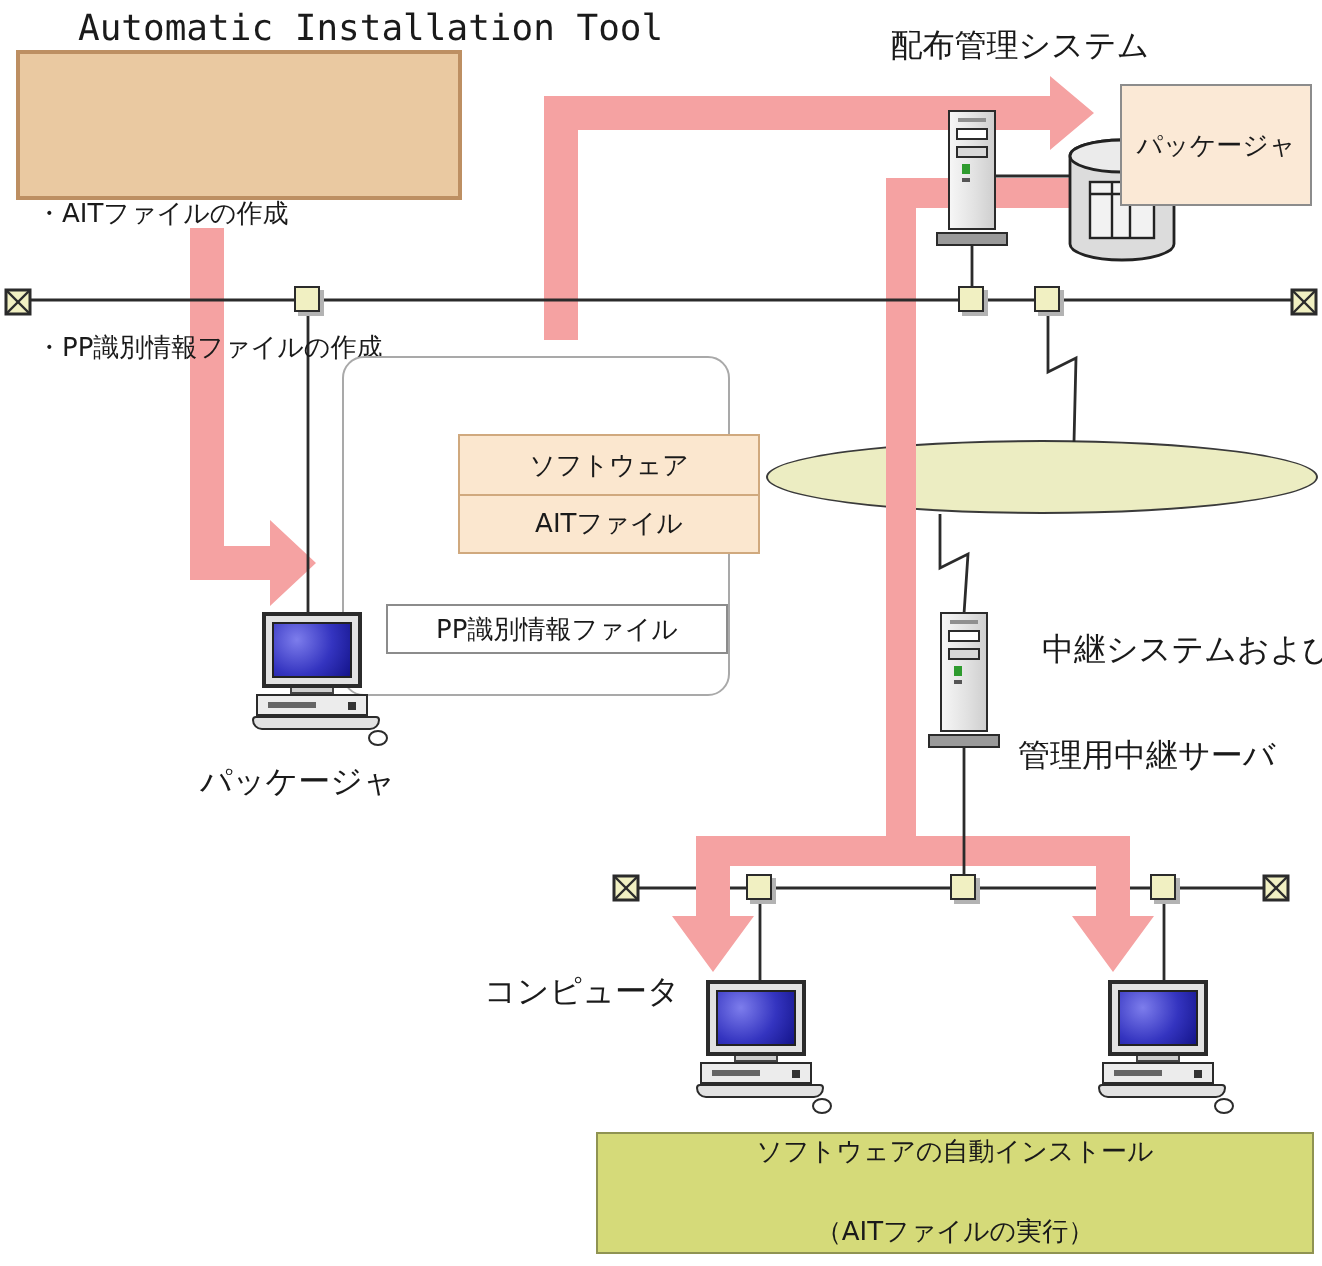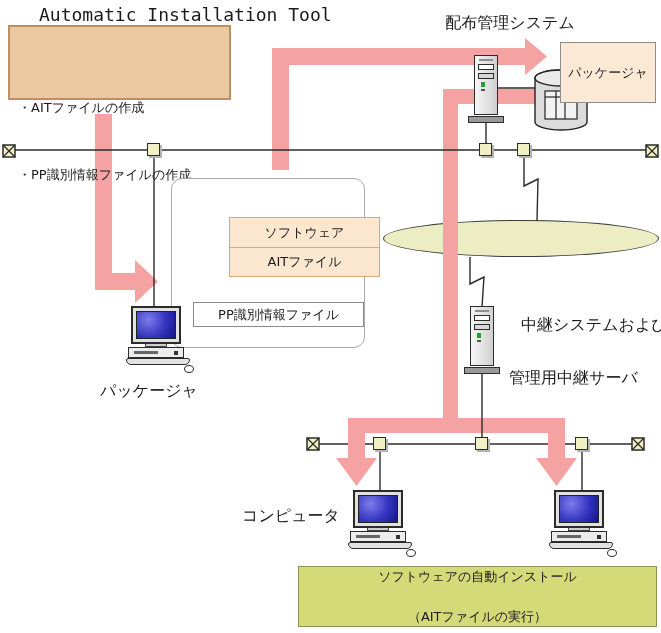--- a/index.html
+++ b/index.html
@@ -242,20 +242,20 @@
         <div class="screen"></div>
       </div>
     <div class="neck"></div>
     <div class="case">
         <div class="slot"></div>
         <div class="btn"></div>
       </div>
     <div class="kbase"></div>
     <div class="mouse"></div>
   </div>
-  <div class="lbl" style="left:242px;top:507px;">コンピュータ</div>
+  <div class="lbl" style="left:242px;top:487px;">コンピュータ</div>
 
   <div class="green-box">
     <div>ソフトウェアの自動インストール</div>
     <div>（AITファイルの実行）</div>
   </div>
 
 </div>
 
 </body></html>

